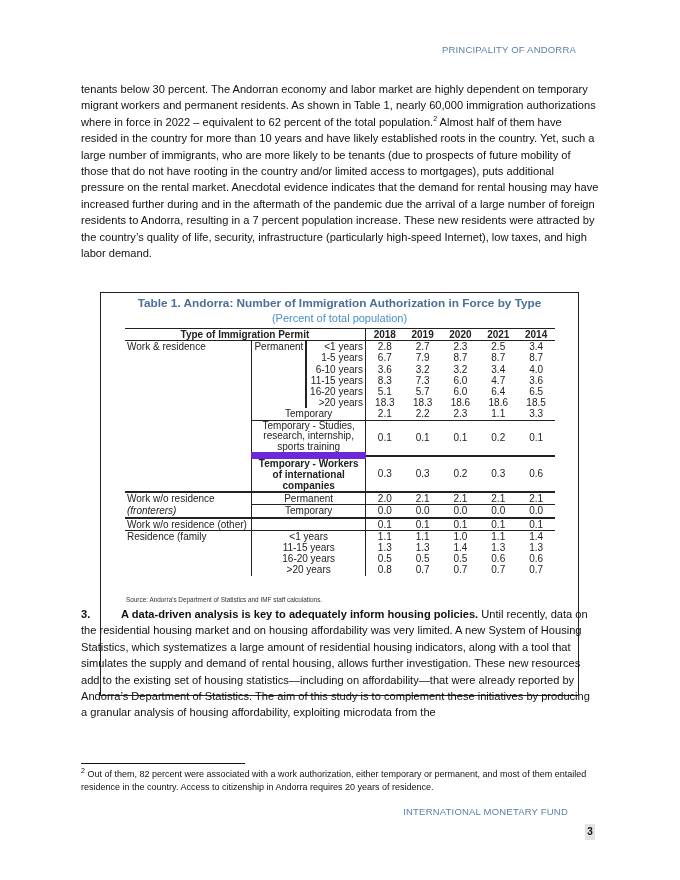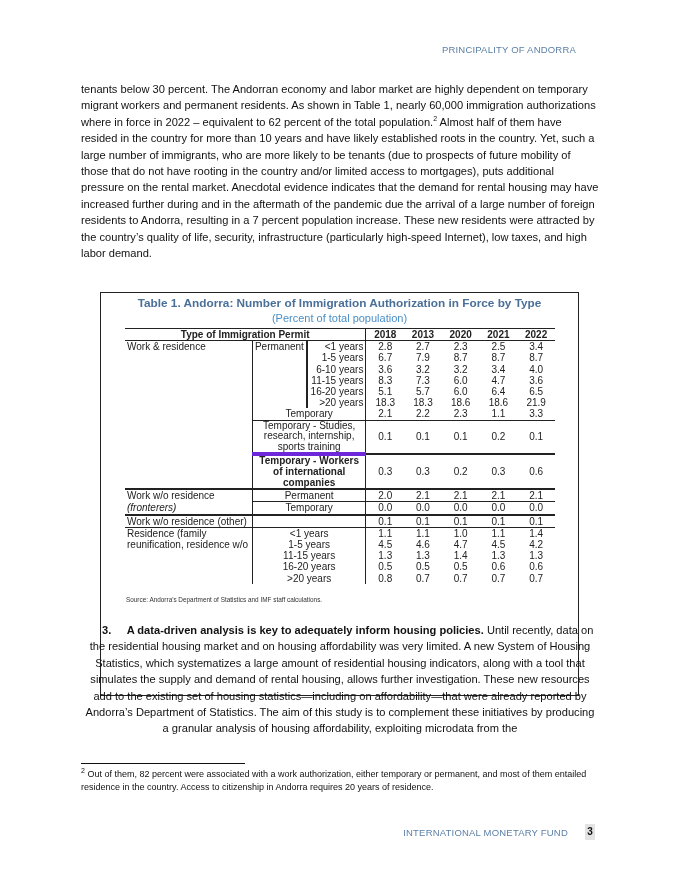--- a/index.html
+++ b/index.html
@@ -1,21 +1,21 @@
 <!DOCTYPE html>
 <html><head>
 <meta charset="utf-8">
 <style>
   html, body { margin: 0; padding: 0; background: #ffffff; }
   body { width: 680px; height: 880px; position: relative; overflow: hidden;
          font-family: "Liberation Sans", "DejaVu Sans", sans-serif; color: #111; }
   .hdr-right { position: absolute; top: 44px; right: 104px; font-size: 9.5px; color: #5b7fa6; letter-spacing: 0.2px; }
   .para { position: absolute; left: 81px; width: 518px; font-size: 11.1px; line-height: 16.4px; color: #111; }
   .para1 { top: 81px; }
-  .para2 { top: 622px; text-align: center; }
+  .para2 { top: 606px; }
   .para2 .num { font-weight: bold; display: inline-block; width: 40px; }
   .para2 .lead { font-weight: bold; }
   sup { font-size: 7px; line-height: 0; vertical-align: super; }
 
   .tbox { position: absolute; left: 100px; top: 292px; width: 479px; height: 404px; border: 1px solid #222; box-sizing: border-box; }
   .ttitle { position: absolute; left: 0; width: 100%; top: 3px; text-align: center; font-size: 11.8px; font-weight: bold; color: #4a6f98; }
   .tsub { position: absolute; left: 0; width: 100%; top: 19px; text-align: center; font-size: 11px; color: #4a8fc8; }
 
   table.dt { position: absolute; left: 24px; top: 35px; width: 430px; border-collapse: collapse; font-size: 10px; color: #222; }
   table.dt td, table.dt th { padding: 0 2px; height: 11.2px; line-height: 11.2px; white-space: nowrap; }
@@ -29,43 +29,43 @@
   .vlb { border-left: 2px solid #222; }
   .bt { border-top: 1px solid #222; }
   .btb { border-top: 2px solid #222; }
   .bb { border-bottom: 1px solid #222; }
   .ctr { text-align: center; }
   .wrap { white-space: normal !important; line-height: 10.6px !important; height: auto !important; }
   .src { position: absolute; left: 25px; top: 303px; font-size: 6.4px; color: #333; }
 
   .fn-rule { position: absolute; left: 81px; top: 763px; width: 164px; border-top: 1px solid #111; }
   .fn { position: absolute; left: 81px; top: 768px; width: 520px; font-size: 9px; line-height: 12.6px; color: #111; }
-  .ftr { position: absolute; top: 827px; right: 112px; font-size: 9.5px; color: #5b7fa6; letter-spacing: 0.2px; text-align: right; }
+  .ftr { position: absolute; top: 806px; right: 112px; font-size: 9.5px; color: #5b7fa6; letter-spacing: 0.2px; text-align: right; }
   .pgnum { position: absolute; top: 824px; left: 585px; width: 10px; height: 16px; background: #e3e3e3; font-size: 10px; font-weight: bold; text-align: center; line-height: 16px; color: #111; }
 </style>
 </head>
 <body>
 
 <div class="hdr-right">PRINCIPALITY OF ANDORRA</div>
 
 <div class="para para1"><span>tenants below 30 percent. The Andorran economy and labor market are highly dependent on temporary migrant workers and permanent residents. As shown in Table 1, nearly 60,000 immigration authorizations where in force in 2022 – equivalent to 62 percent of the total population.</span><sup>2</sup><span> Almost half of them have resided in the country for more than 10 years and have likely established roots in the country. Yet, such a large number of immigrants, who are more likely to be tenants (due to prospects of future mobility of those that do not have rooting in the country and/or limited access to mortgages), puts additional pressure on the rental market. Anecdotal evidence indicates that the demand for rental housing may have increased further during and in the aftermath of the pandemic due the arrival of a large number of foreign residents to Andorra, resulting in a 7 percent population increase. These new residents were attracted by the country’s quality of life, security, infrastructure (particularly high-speed Internet), low taxes, and high labor demand.</span></div>
 
 <div class="tbox">
   <div class="ttitle">Table 1. Andorra: Number of Immigration Authorization in Force by Type</div>
   <div class="tsub">(Percent of total population)</div>
 
   <table class="dt">
     <tbody>
         <tr>
       <th class="permit" colspan="3">Type of Immigration Permit</th>
       <th class="yr vl">2018</th>
-      <th class="yr">2013</th>
+      <th class="yr">2019</th>
       <th class="yr">2020</th>
       <th class="yr">2021</th>
-      <th class="yr">2022</th>
+      <th class="yr">2014</th>
     </tr>
 
     <tr>
       <td class="c1">Work &amp; residence</td>
       <td class="c2 vl">Permanent</td>
       <td class="c3 vlb">&lt;1 years</td>
       <td class="yr vl">2.8</td>
       <td class="yr">2.7</td>
       <td class="yr">2.3</td>
       <td class="yr">2.5</td>
@@ -112,37 +112,37 @@
       <td class="yr">6.5</td>
     </tr>
     <tr>
       <td class="c1"></td>
           <td class="c2 vl"></td>
       <td class="c3 vlb">&gt;20 years</td>
       <td class="yr vl">18.3</td>
       <td class="yr">18.3</td>
       <td class="yr">18.6</td>
       <td class="yr">18.6</td>
-      <td class="yr">21.9</td>
+      <td class="yr">18.5</td>
     </tr>
 
 
     <tr>
       <td class="c1"></td>
       <td class="vl bb ctr" colspan="2">Temporary</td>
       <td class="yr vl bb">2.1</td>
       <td class="yr bb">2.2</td>
       <td class="yr bb">2.3</td>
       <td class="yr bb">1.1</td>
       <td class="yr bb">3.3</td>
     </tr>
 
     <tr>
       <td class="c1"></td>
-      <td class="vl ctr wrap" colspan="2" style="padding:0 6px; border-bottom:4px solid #6d28d9;">Temporary - Studies, research, internship, sports training</td>
+      <td class="vl ctr wrap" colspan="2" style="padding:0 6px; border-bottom:7px solid #6d28d9;">Temporary - Studies, research, internship, sports training</td>
       <td class="yr vl" style="border-bottom:2px solid #222;">0.1</td>
       <td class="yr" style="border-bottom:2px solid #222;">0.1</td>
       <td class="yr" style="border-bottom:2px solid #222;">0.1</td>
       <td class="yr" style="border-bottom:2px solid #222;">0.2</td>
       <td class="yr" style="border-bottom:2px solid #222;">0.1</td>
     </tr>
 
     <tr>
       <td class="c1"></td>
       <td class="vl ctr wrap" colspan="2" style="padding:0 2px;font-weight:bold;">Temporary - Workers of international companies</td>
@@ -185,29 +185,20 @@
     <tr>
       <td class="c1">Residence (family</td>
       <td class="vl ctr" colspan="2">&lt;1 years</td>
       <td class="yr vl">1.1</td>
       <td class="yr">1.1</td>
       <td class="yr">1.0</td>
       <td class="yr">1.1</td>
       <td class="yr">1.4</td>
     </tr>
     <tr>
-      <td class="c1">reunification, residence w/o</td>
-      <td class="vl ctr" colspan="2">1-5 years</td>
-      <td class="yr vl">4.5</td>
-      <td class="yr">4.6</td>
-      <td class="yr">4.7</td>
-      <td class="yr">4.5</td>
-      <td class="yr">4.2</td>
-    </tr>
-    <tr>
       <td class="c1"></td>
       <td class="vl ctr" colspan="2">11-15 years</td>
       <td class="yr vl">1.3</td>
       <td class="yr">1.3</td>
       <td class="yr">1.4</td>
       <td class="yr">1.3</td>
       <td class="yr">1.3</td>
     </tr>
     <tr>
       <td class="c1"></td>

